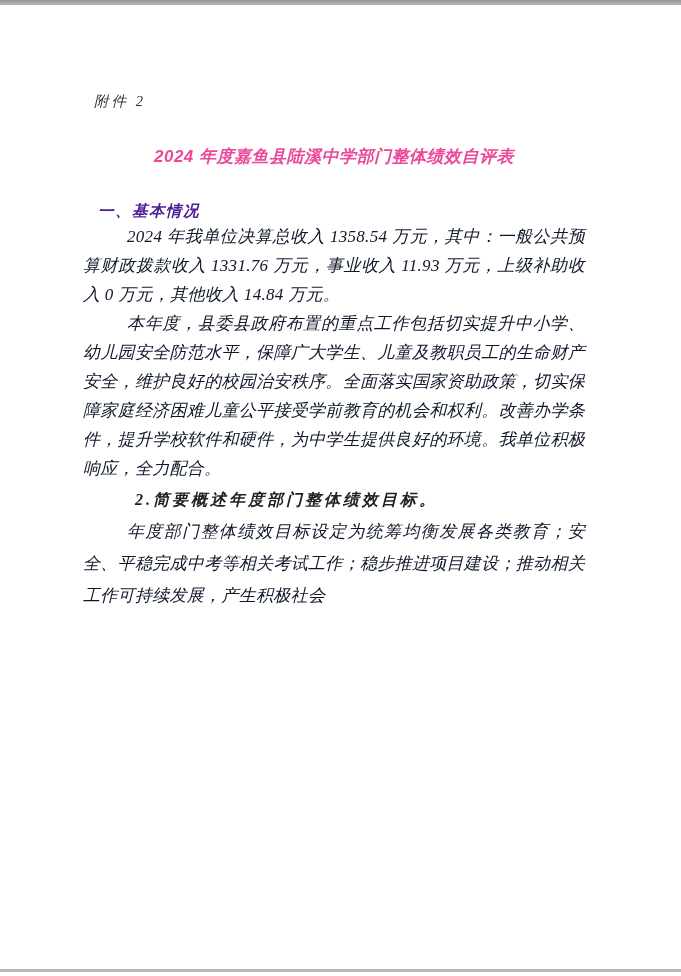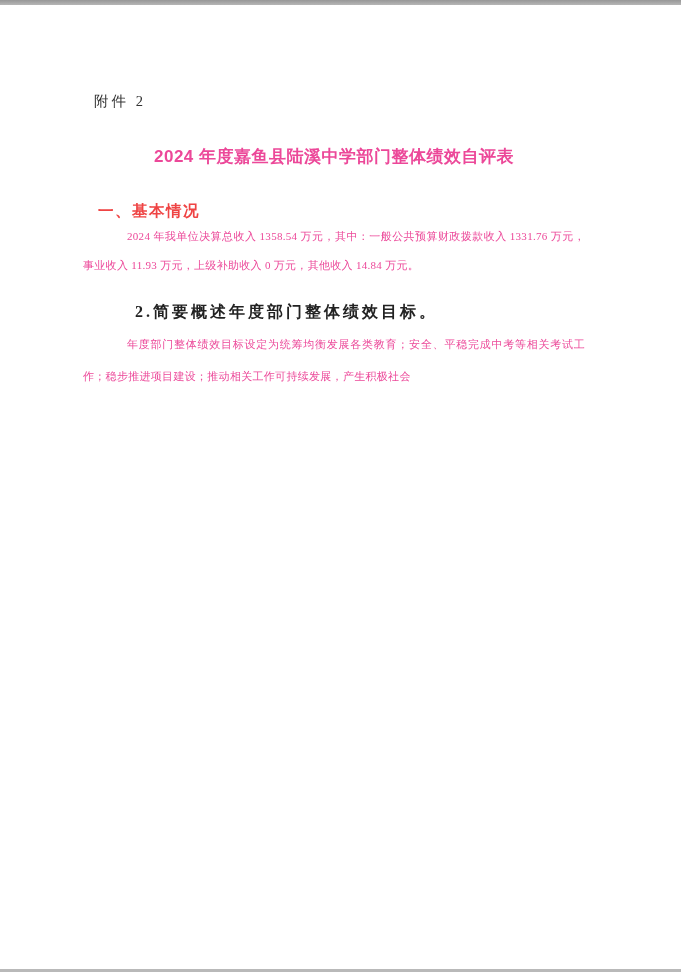--- a/index.html
+++ b/index.html
@@ -11,20 +11,21 @@
     height: 976px;
     position: relative;
     background: #ffffff;
     overflow: hidden;
     font-family: "Liberation Serif", serif;
   }
   .page {
     position: absolute;
     inset: 0;
     background: #ffffff;
+    font-style: italic;
   }
   .top-edge {
     position: absolute;
     top: 0; left: 0;
     width: 100%;
     height: 5px;
     background: linear-gradient(#979797, #b6b6b6);
   }
   .bottom-edge {
     position: absolute;
@@ -57,43 +58,43 @@
     letter-spacing: 0.5px;
     color: #ec4899;
   }
   .section-heading {
     margin: 30px 0 0 15px;
     font-family: "Liberation Sans", sans-serif;
     font-size: 15.5px;
     font-weight: 700;
     line-height: 22px;
     letter-spacing: 1.5px;
-    color: #ef4444;
+    color: #4c1d95;
   }
   .subheading {
     margin: 26px 0 0 12px;
     font-size: 16px;
     font-weight: 600;
     line-height: 33px;
     letter-spacing: 3px;
     text-indent: 40px;
     text-align: justify;
     color: #222222;
   }
   .subheading.no-gap {
-    margin-top: 15px;
+    margin-top: 0;
   }
   .body-para {
     margin: 0;
-    font-size: 11px;
+    font-size: 17px;
     line-height: 29px;
     letter-spacing: 0.3px;
     text-indent: 44px;
     text-align: justify;
-    color: #ec4899;
+    color: #0f172a;
   }
   .body-para.last {
     line-height: 32px;
   }
 </style>
 </head>
 <body>
 
 <div class="page">
   <div class="top-edge"></div>
@@ -103,20 +104,21 @@
 
     <h1 class="doc-title">2024 年度嘉鱼县陆溪中学部门整体绩效自评表</h1>
 
     <h2 class="section-heading">一、基本情况</h2>
 
 
     <p class="body-para">2024 年我单位决算总收入 1358.54 万元，其中：一般公共预算财政拨款收入 1331.76 万元，事业收入 11.93 万元，上级补助收入 0 万元，其他收入 14.84 万元。</p>
 
 
 
+    <p class="body-para">本年度，县委县政府布置的重点工作包括切实提升中小学、幼儿园安全防范水平，保障广大学生、儿童及教职员工的生命财产安全，维护良好的校园治安秩序。全面落实国家资助政策，切实保障家庭经济困难儿童公平接受学前教育的机会和权利。改善办学条件，提升学校软件和硬件，为中学生提供良好的环境。我单位积极响应，全力配合。</p>
 
     <p class="subheading no-gap">2.简要概述年度部门整体绩效目标。</p>
 
     <p class="body-para last">年度部门整体绩效目标设定为统筹均衡发展各类教育；安全、平稳完成中考等相关考试工作；稳步推进项目建设；推动相关工作可持续发展，产生积极社会</p>
   </div>
 
   <div class="bottom-edge"></div>
 </div>
 
 </body></html>

